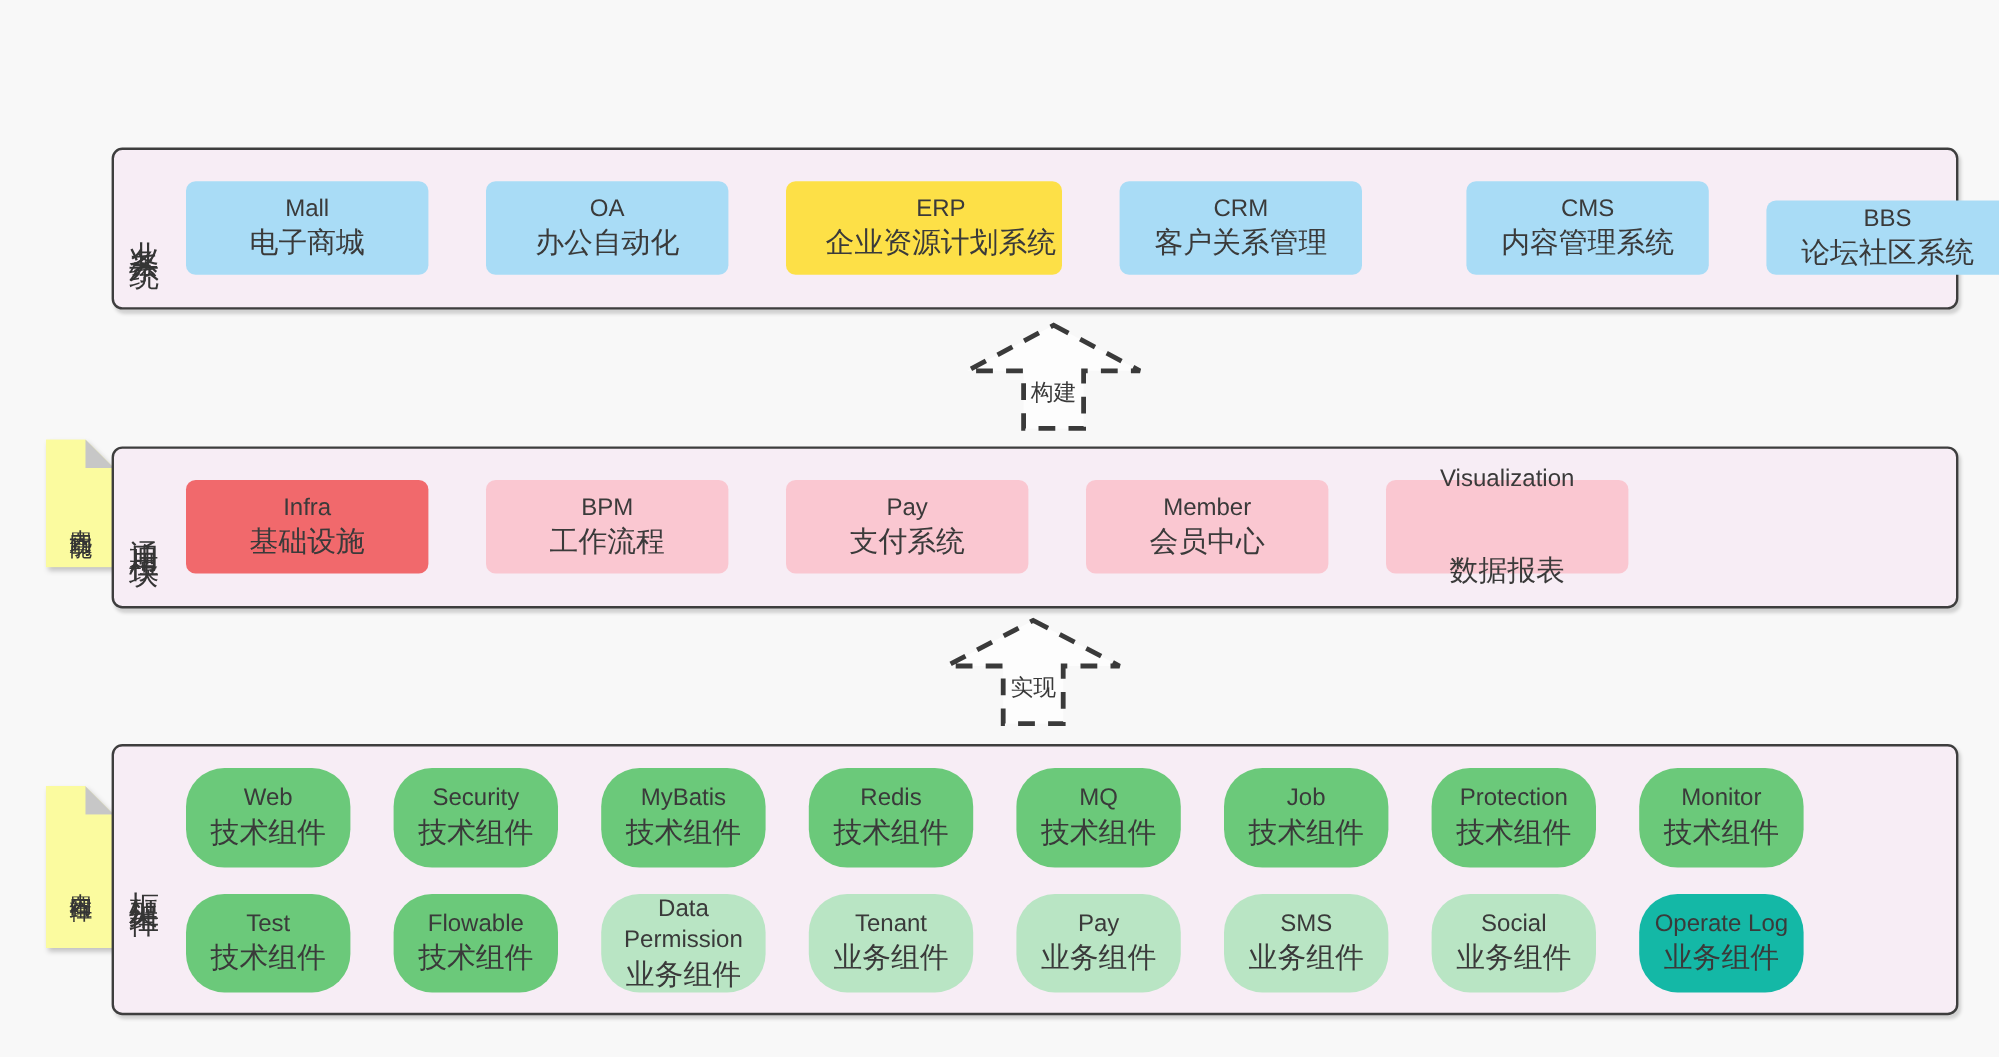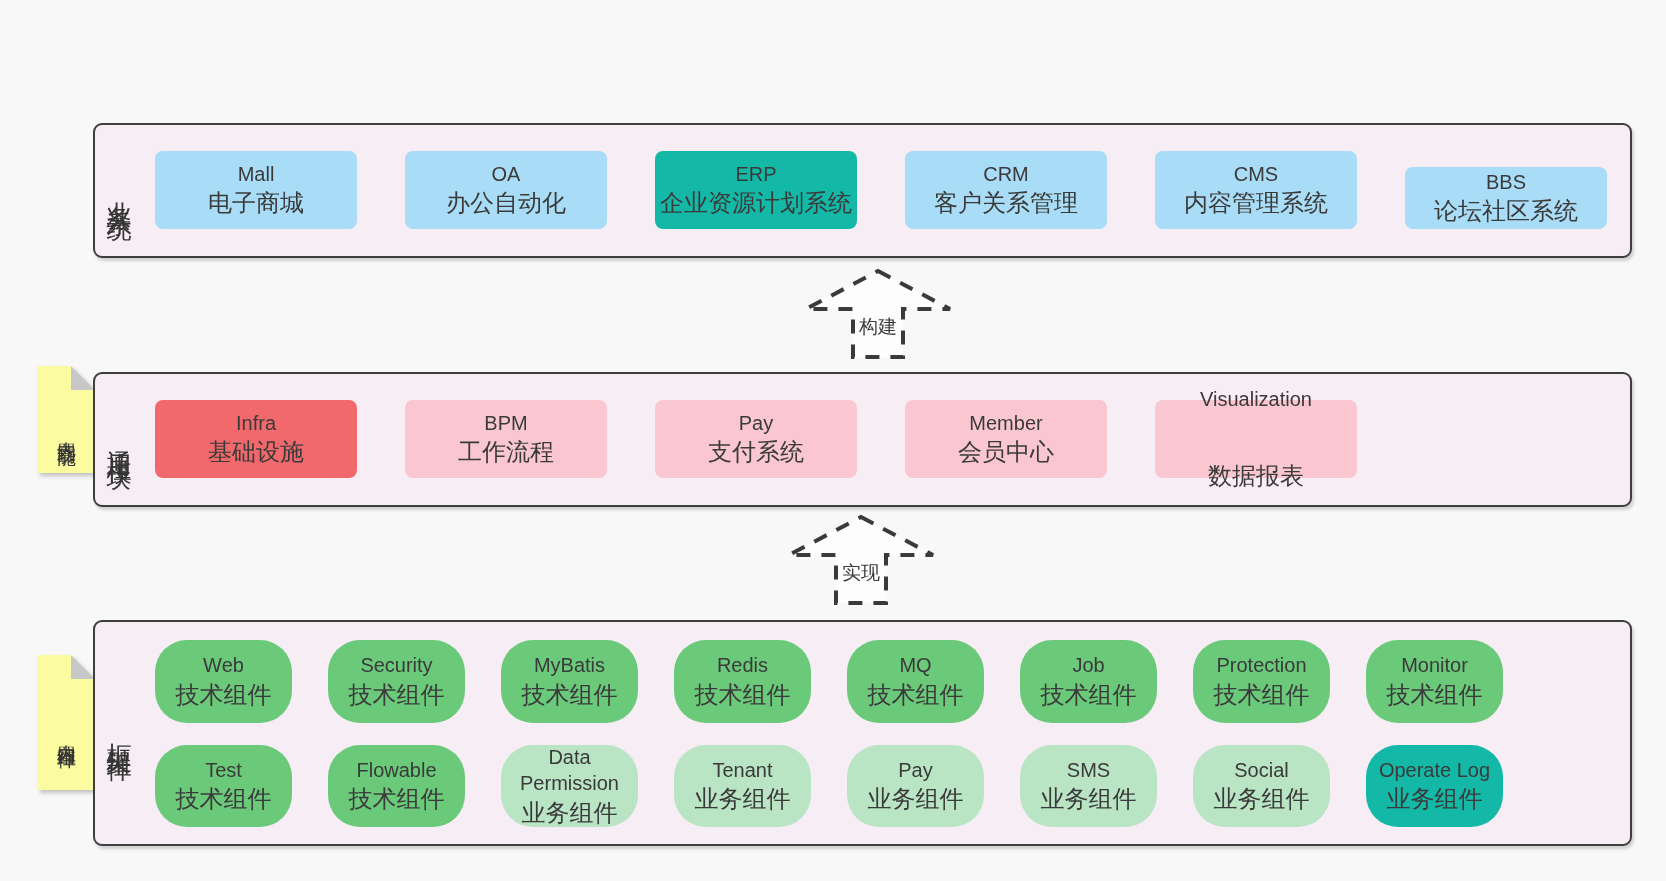--- a/index.html
+++ b/index.html
@@ -106,29 +106,29 @@
     <div class="v-label">业务系统</div>
     <div class="boxes wide">
         <div class="box wide-box" style="background: rgb(169, 220, 246);">
           <div class="t">Mall</div>
           <div class="s">电子商城</div>
         </div>
         <div class="box wide-box" style="background: rgb(169, 220, 246);">
           <div class="t">OA</div>
           <div class="s">办公自动化</div>
         </div>
-        <div class="box wide-box" style="background: #14b8a6;">
+        <div class="box wide-box" style="background: #fde047; padding-left: 28px;">
           <div class="t">ERP</div>
           <div class="s">企业资源计划系统</div>
         </div>
         <div class="box wide-box" style="background: rgb(169, 220, 246);">
           <div class="t">CRM</div>
           <div class="s">客户关系管理</div>
         </div>
-        <div class="box wide-box" style="background: rgb(169, 220, 246);">
+        <div class="box wide-box" style="background: rgb(169, 220, 246); margin-left: 39px;">
           <div class="t">CMS</div>
           <div class="s">内容管理系统</div>
         </div>
         <div class="box wide-box" style="background: rgb(169, 220, 246); margin-top: 16px;">
           <div class="t">BBS</div>
           <div class="s">论坛社区系统</div>
         </div>
       </div>
   </div>
 

